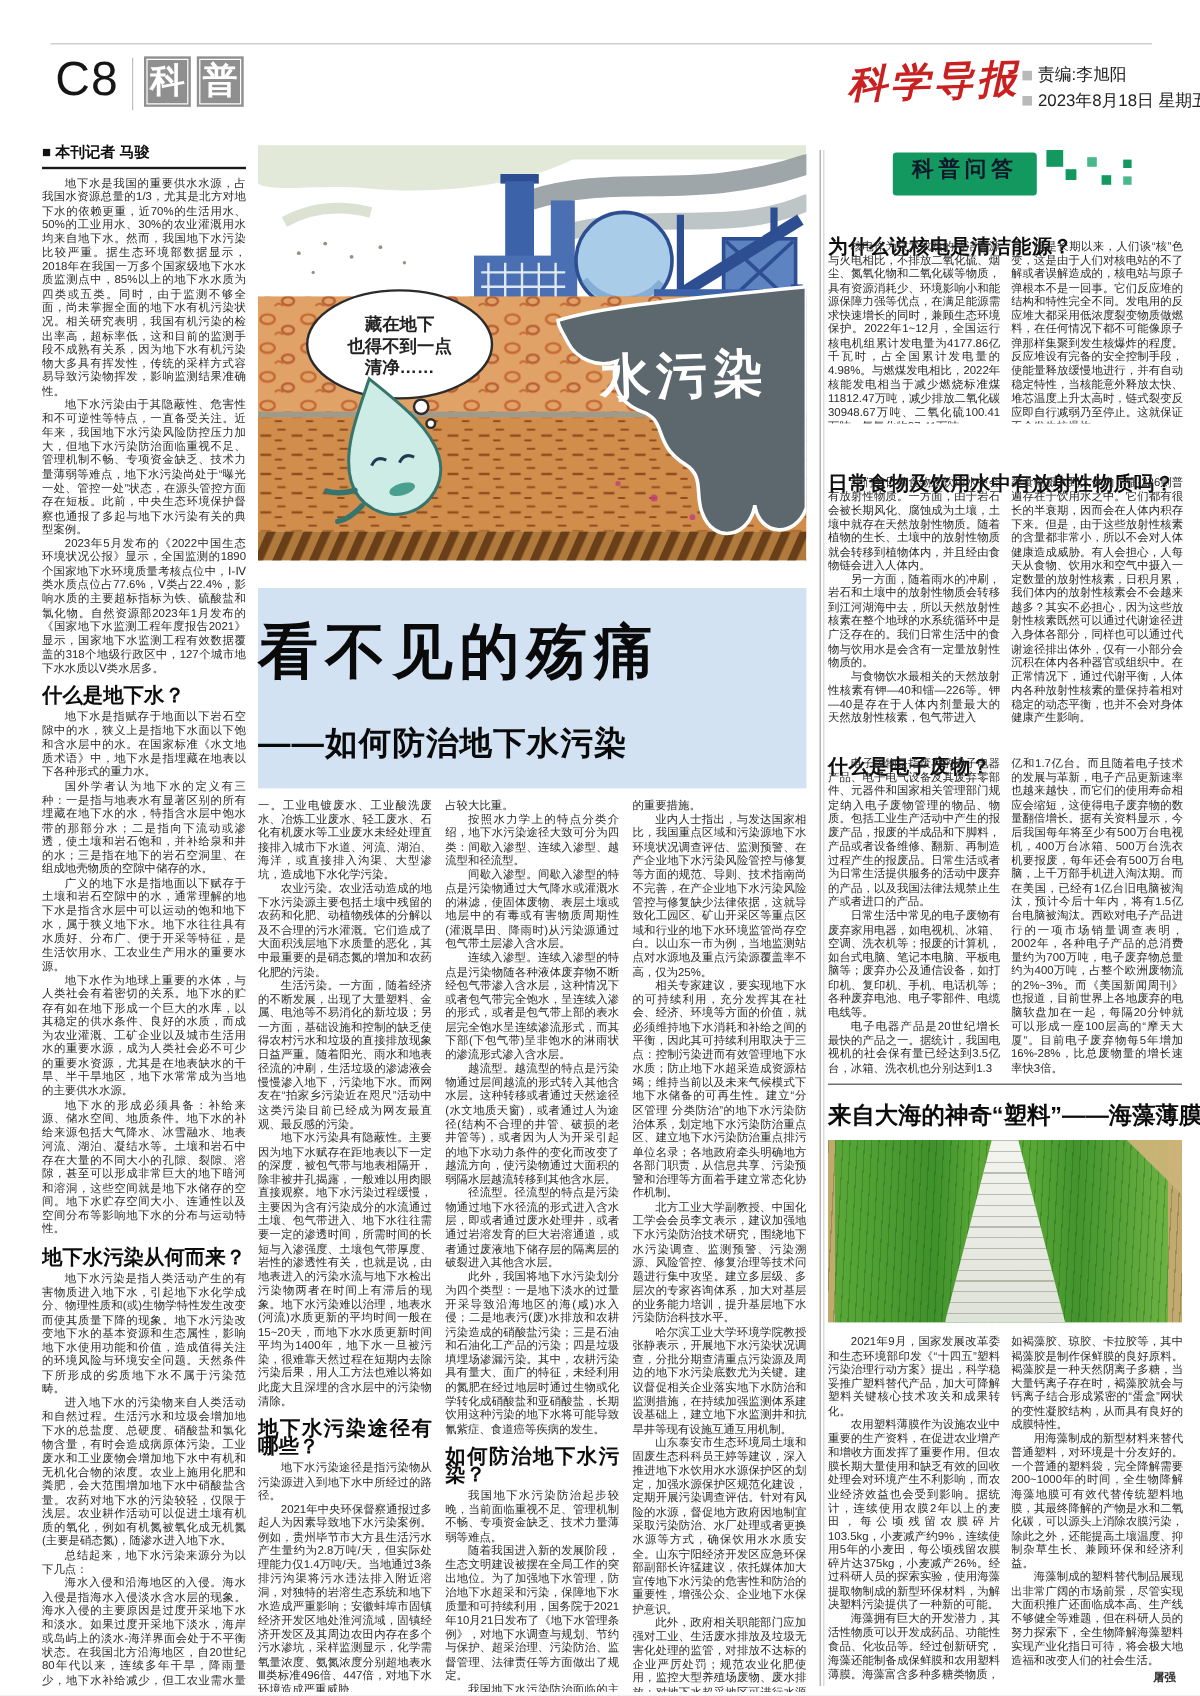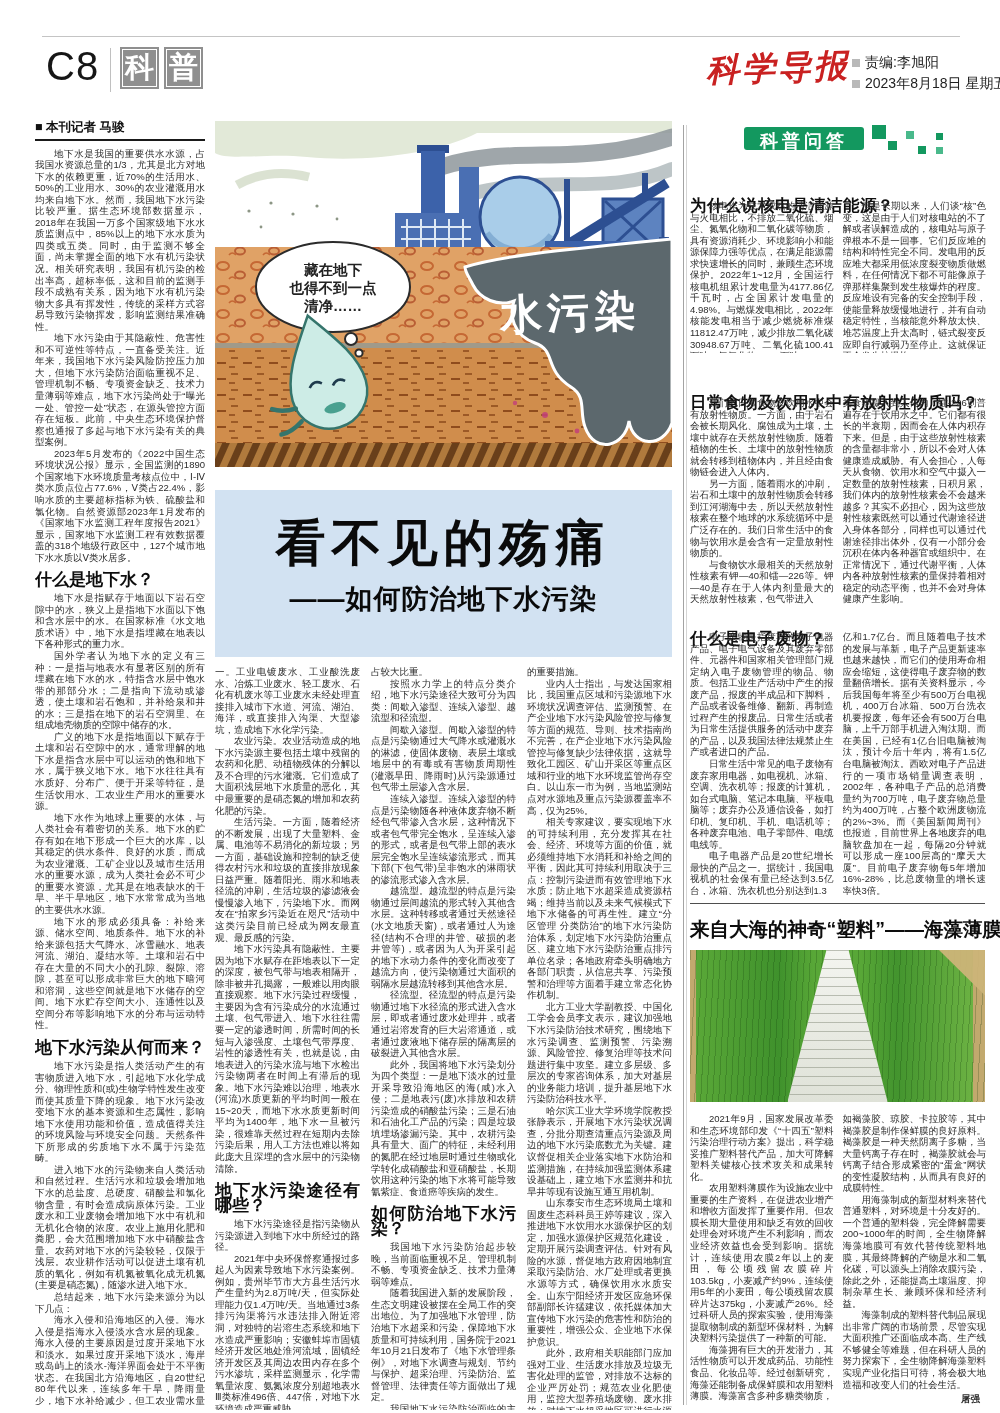--- a/index.html
+++ b/index.html
@@ -22,28 +22,28 @@
   .para{margin:0;text-indent:2em;text-align:justify;}
   .cont{text-indent:0;}
   .author{text-indent:0;text-align:right;font-weight:bold;padding-right:6px;margin-top:3px;}
   .subhead{font-weight:bold;font-size:17px;line-height:15px;margin:9px 0 5px;text-indent:0;color:#0d0d0d;}
   .left-col{left:35px;top:120px;width:170px;height:1285px;}
   .byline{font-size:12.5px;font-weight:bold;color:#111;padding:2px 0 5px;}
   .byline-rule{height:2px;background:#1a1a1a;margin-bottom:7px;}
   
   .cartoon{left:215px;top:115px;width:457px;height:372px;}
   
-  .title-block{left:215px;top:490px;width:457px;height:167px;background:#d2e2f2;text-align:center;}
+  .title-block{left:215px;top:490px;width:457px;height:167px;background:#d2e2f2;}
   .main-title{margin-top:20px;font-size:50px;font-weight:900;color:#0a0a0a;letter-spacing:6px;}
-  .sub-title{margin-top:4px;font-size:27px;font-weight:800;color:#0a0a0a;letter-spacing:1px;}
+  .sub-title{margin-top:24px;font-size:27px;font-weight:800;color:#0a0a0a;letter-spacing:1px;}
   .mid-cols{left:215px;top:666px;width:457px;height:744px;display:flex;gap:11px;}
   .mcol{width:145px;height:744px;}
   
   .v-rule{left:683px;top:125px;width:2px;height:1280px;border-left:1px solid #a3a3a3;border-right:1px solid #d5d5d5;}
-  .qa-badge{left:744px;top:127px;width:120px;height:23px;background:#13985f;color:#ffffff;border-radius:3px;
+  .qa-badge{left:744px;top:127px;width:120px;height:36px;background:#13985f;color:#0f172a;border-radius:3px;
             font-size:18px;font-weight:bold;letter-spacing:4px;text-align:center;line-height:28px;}
   .decor-sq{position:absolute;}
   .qa-q-title{left:690px;width:296px;font-size:16.5px;font-weight:bold;color:#0f0f0f;letter-spacing:0.5px;white-space:nowrap;margin-top:32px;}
   .qa-body{left:690px;width:296px;display:flex;gap:9px;overflow:hidden;}
   .qa-col{flex:1;overflow:hidden;}
   .sep-line{left:690px;top:903px;width:295px;height:1px;background:#4e4e4e;}
   .sea-title{left:690px;top:916px;width:296px;font-size:19.5px;font-weight:bold;color:#0d0d0d;white-space:nowrap;}
   .sea-photo{left:690px;top:950px;width:295px;height:152px;overflow:hidden;
      background:linear-gradient(90deg,#c2a96e 0%,#c2a96e 2%,#5aa838 2%,#3f912c 30%,#58a737 42%,#58a737 58%,#43942e 70%,#6cb243 96%,#c2a96e 96%);}
   .sea-photo::before{content:"";position:absolute;inset:0;

